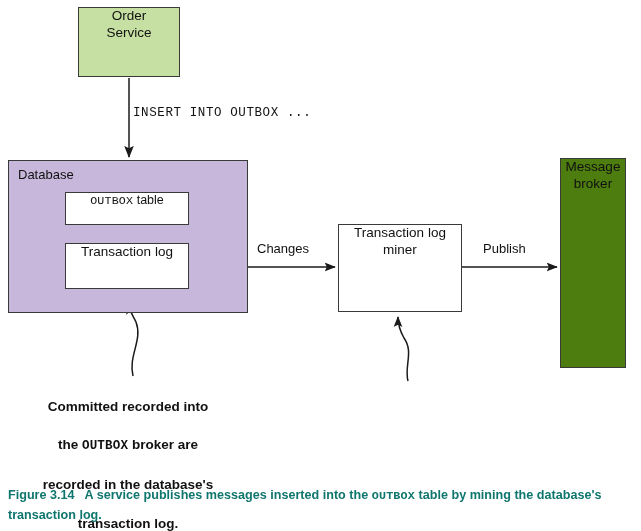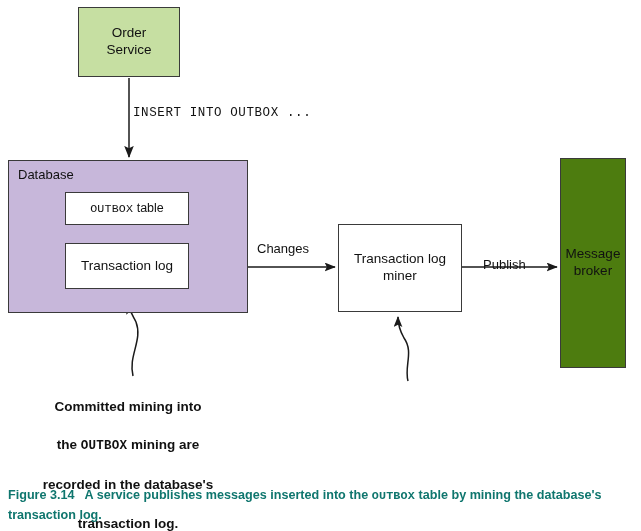--- a/index.html
+++ b/index.html
@@ -29,21 +29,21 @@
     width: 641px;
     height: 531px;
   }
 
   
   .box {
     position: absolute;
     box-sizing: border-box;
     border: 1.4px solid #3a3a3a;
     display: flex;
-    align-items: center;
+    align-items: flex-start;
     justify-content: center;
     text-align: center;
     line-height: 1.25;
   }
 
   #order-service-box {
     left: 78px; top: 7px;
     width: 102px; height: 70px;
     background: #c6dfa2;
     font-size: 13.5px;
@@ -97,21 +97,21 @@
     color: #111;
     white-space: nowrap;
   }
   #insert-label {
     left: 133px; top: 106px;
     font-family: "Liberation Mono", "DejaVu Sans Mono", monospace;
     font-size: 12.5px;
     letter-spacing: 0.6px;
   }
   #changes-label { left: 257px; top: 241px; }
-  #publish-label { left: 483px; top: 257px; }
+  #publish-label { left: 483px; top: 241px; }
 
   
   .callout {
     position: absolute;
     font-weight: bold;
     font-size: 13.5px;
     line-height: 1.42;
     color: #111;
     text-align: center;
     white-space: pre-line;
@@ -199,22 +199,22 @@
   </div>
 
   <div class="edge-label" id="publish-label">Publish</div>
 
   <div class="box" id="broker-box">
     <span style="white-space:pre-line">Message
 broker</span>
   </div>
 
   <div class="callout" id="callout-left">
-    <span>Committed mining into</span><br>
-    <span>the </span><span class="mono-sc">OUTBOX</span><span> mining are</span><br>
+    <span>Committed recorded into</span><br>
+    <span>the </span><span class="mono-sc">OUTBOX</span><span> broker are</span><br>
     <span>recorded in the database's</span><br>
     <span>transaction log.</span>
   </div>
 
 
   <div id="caption">
     <span>Figure 3.14</span><span class="cap-gap"></span><span>A service publishes messages inserted into the </span><span class="mono-sc">OUTBOX</span><span> table by mining the database's transaction log.</span>
   </div>
 
 </div>

